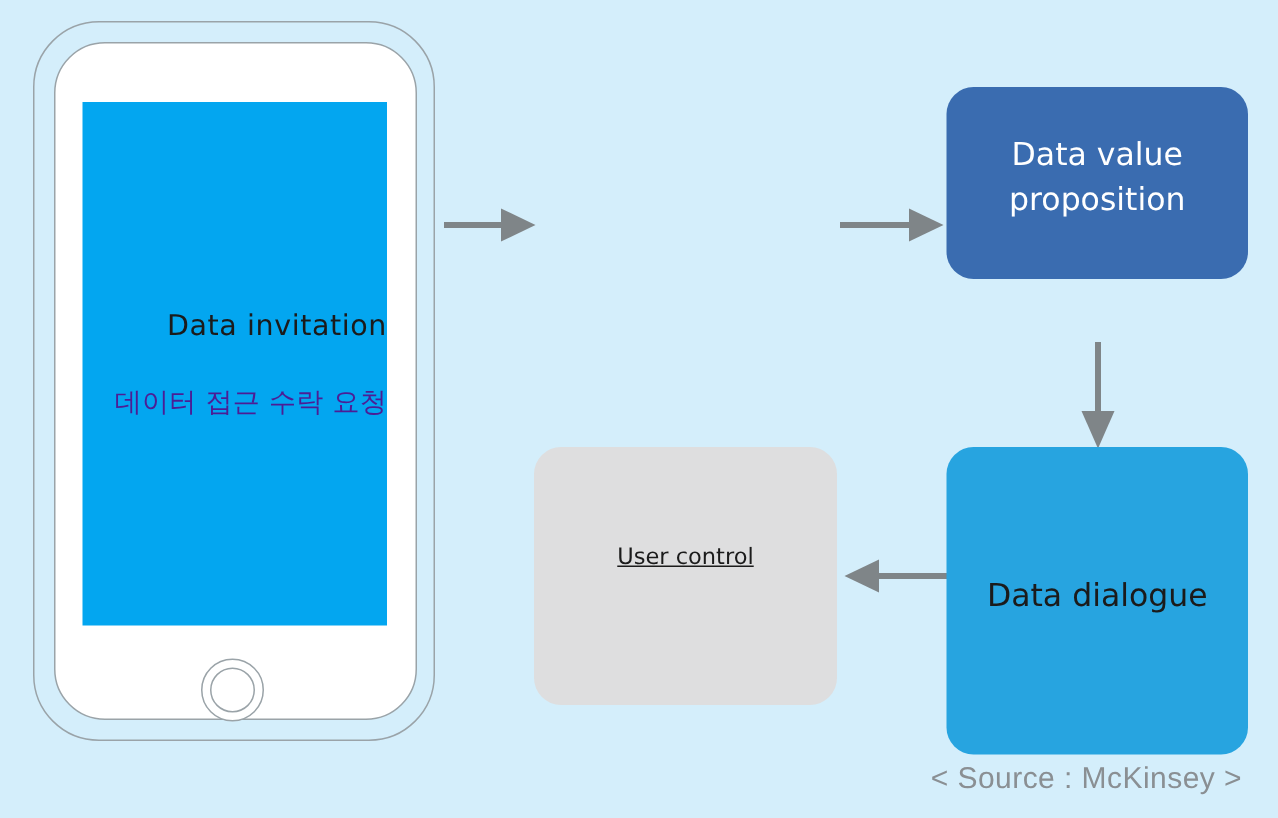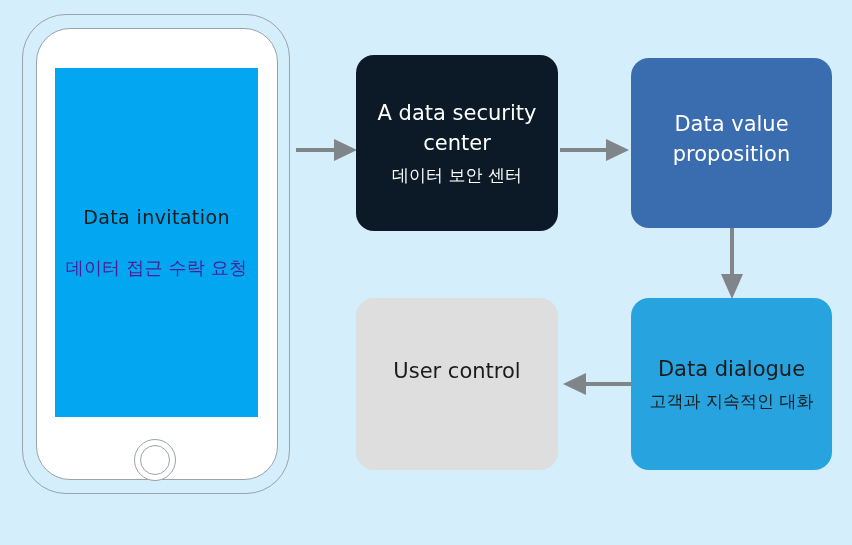--- a/index.html
+++ b/index.html
@@ -23,21 +23,21 @@
     box-sizing:border-box;
   }
   .phone-speaker{
     position:absolute;left:50%;top:45px;transform:translateX(-50%);
     width:42px;height:9px;border:1.4px solid #9aa3a8;border-radius:6px;
     background:#ffffff;box-sizing:border-box;
   }
   .phone-screen{
     position:absolute;left:55px;top:68px;width:203px;height:349px;
     background:#03a6f0;
-    display:flex;flex-direction:column;align-items:center;justify-content:center;
+    display:flex;flex-direction:column;align-items:flex-end;justify-content:center;
     gap:28px;
   }
   .phone-screen .line-en{
     font-size:19px;color:#1b1b1b;letter-spacing:.4px;white-space:nowrap;
   }
   .phone-screen .line-ko{
     font-size:18px;color:#4c1d95;letter-spacing:.2px;white-space:nowrap;
   }
   .home-btn{
     position:absolute;left:155px;top:460px;transform:translate(-50%,-50%);
@@ -60,38 +60,38 @@
   .node .ko{display:block;white-space:nowrap;}
 
   #node-security{
     left:356px;top:55px;width:202px;height:176px;
     background:#0c1a28;color:#ffffff;
   }
   #node-security .en{font-size:21px;margin-bottom:6px;}
   #node-security .ko{font-size:17px;}
 
   #node-value{
-    left:631px;top:58px;width:201px;height:170px;
+    left:631px;top:58px;width:201px;height:128px;
     background:#3a6cb0;color:#ffffff;
   }
   #node-value .en{font-size:21px;margin-bottom:6px;}
   #node-value .ko{font-size:17px;}
 
   #node-dialogue{
-    left:631px;top:298px;width:201px;height:172px;
+    left:631px;top:298px;width:201px;height:205px;
     background:#27a4e0;color:#1b1b1b;border-radius:18px;
   }
   #node-dialogue .en{font-size:21px;margin-bottom:6px;}
   #node-dialogue .ko{font-size:17px;}
 
   #node-control{
     left:356px;top:298px;width:202px;height:172px;
     background:#dededf;color:#1b1b1b;
   }
-  #node-control .en{font-size:21px;margin-bottom:24px;}
+  #node-control .en{font-size:15px;margin-bottom:24px;text-decoration:underline;}
   #node-control .ko{font-size:17px;}
 
   
   .arrow{position:absolute;}
 
   
   .source{
     position:absolute;right:24px;bottom:14px;
     font-size:20px;color:#8a8f93;letter-spacing:.3px;white-space:nowrap;
     font-family:"Liberation Sans",sans-serif;
@@ -125,34 +125,29 @@
   <svg class="arrow" style="left:714px;top:228px;width:36px;height:72px" viewBox="0 0 36 72">
     <line x1="18" y1="0" x2="18" y2="48" stroke="#7f8588" stroke-width="4"></line>
     <polygon points="7,46 18,71 29,46" fill="#7f8588"></polygon>
   </svg>
 
   <svg class="arrow" style="left:560px;top:366px;width:72px;height:36px" viewBox="0 0 72 36">
     <line x1="72" y1="18" x2="24" y2="18" stroke="#7f8588" stroke-width="4"></line>
     <polygon points="26,7 3,18 26,29" fill="#7f8588"></polygon>
   </svg>
 
-  <div class="node" id="node-security">
-    <span class="en">A data security
-center</span>
-    <span class="ko">데이터 보안 센터</span>
-  </div>
 
   <div class="node" id="node-value">
     <span class="en">Data value
 proposition</span>
   </div>
 
   <div class="node" id="node-dialogue">
     <span class="en">Data dialogue</span>
-    <span class="ko">고객과 지속적인 대화</span>
   </div>
 
   <div class="node" id="node-control">
     <span class="en">User control</span>
   </div>
 
+  <div class="source">&lt; Source : McKinsey &gt;</div>
 
 </div>
 
 </body></html>

